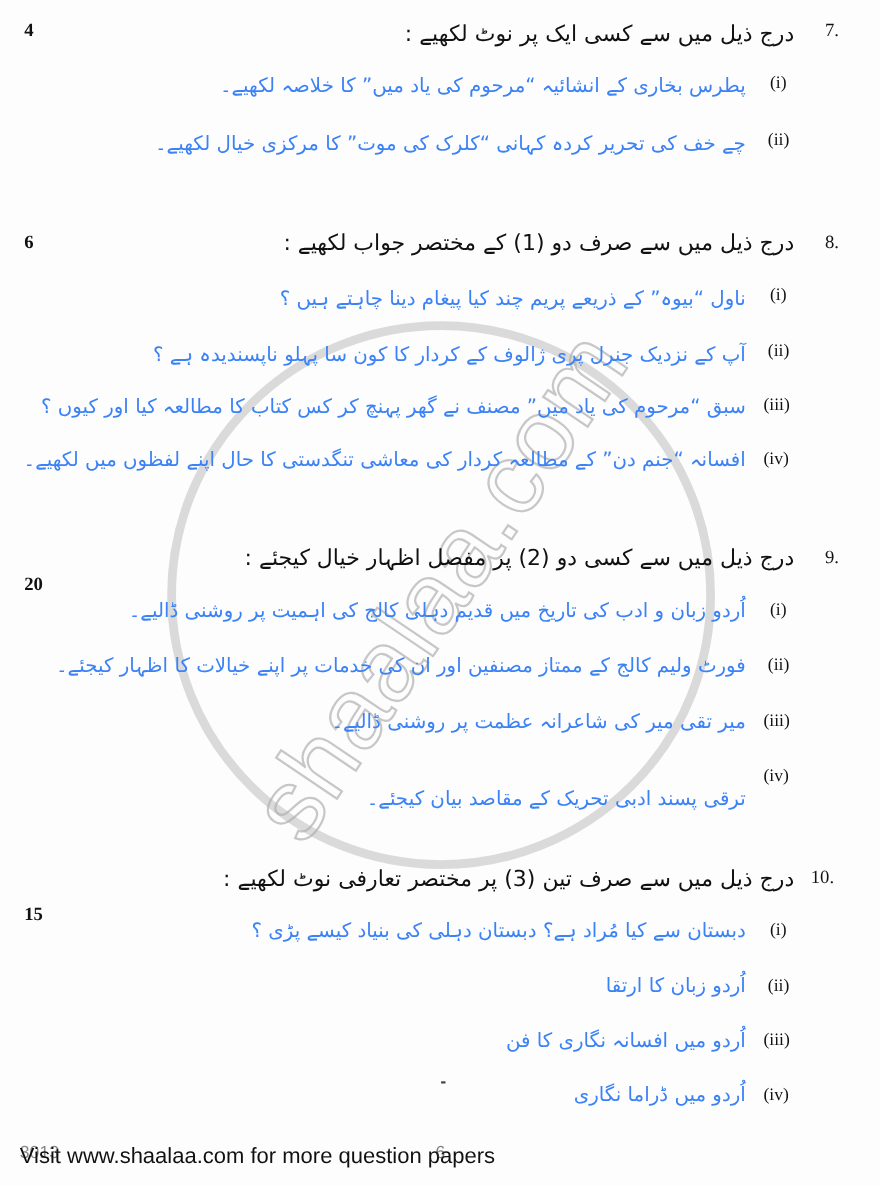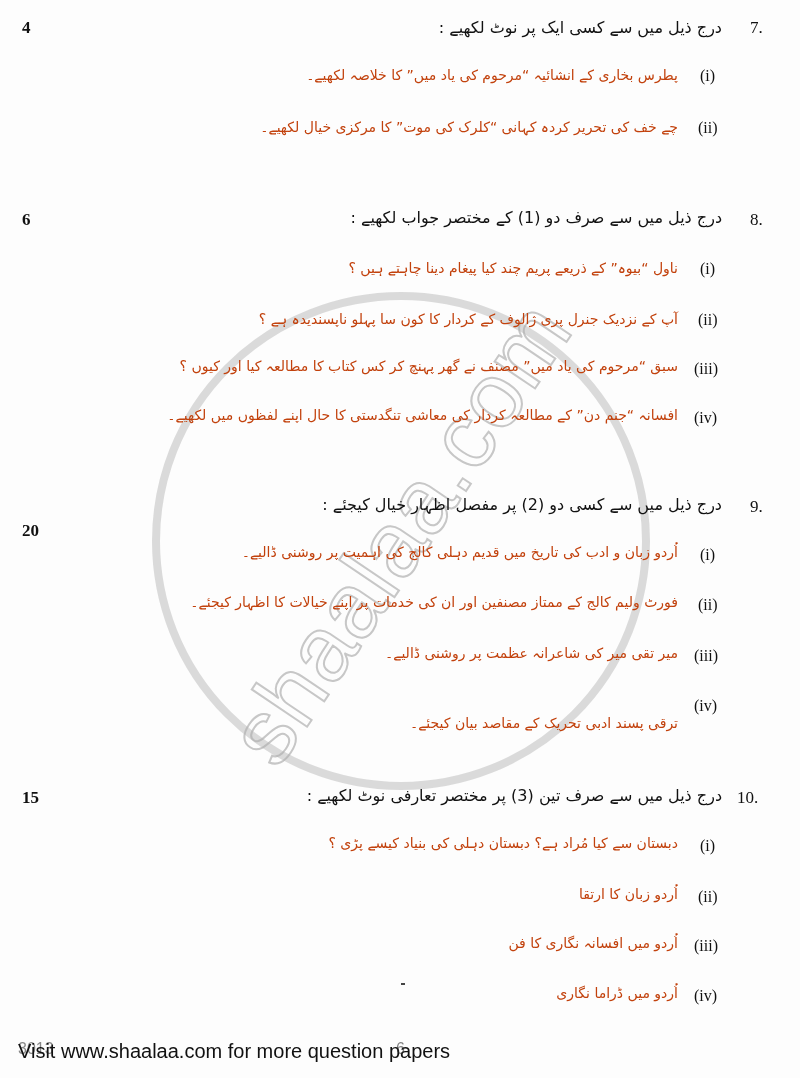--- a/index.html
+++ b/index.html
@@ -35,38 +35,38 @@
     font-size: 17px;
     color: #111;
     direction: ltr;
   }
   .stem {
     position: absolute;
     direction: rtl;
     text-align: right;
     white-space: nowrap;
     font-family: "DejaVu Sans", sans-serif;
-    font-size: 16px;
+    font-size: 20px;
     color: #111;
   }
   .sub-label {
     position: absolute;
     font-family: "Liberation Serif", serif;
     font-size: 16px;
     color: #111;
     direction: ltr;
   }
   .sub-text {
     position: absolute;
     direction: rtl;
     text-align: right;
     white-space: nowrap;
     font-family: "DejaVu Sans", sans-serif;
-    font-size: 14px;
-    color: #c2410c;
+    font-size: 18px;
+    color: #3b82f6;
   }
   .watermark-circle {
     position: absolute;
     left: 152px;
     top: 292px;
     width: 482px;
     height: 482px;
     border: 8px solid rgba(190,190,190,0.55);
     border-radius: 50%;
     pointer-events: none;
@@ -169,21 +169,21 @@
     <div class="sub-text" style="top:594px; right:122px;">فورٹ ولیم کالج کے ممتاز مصنفین اور ان کی خدمات پر اپنے خیالات کا اظہار کیجئے۔</div>
 
     <div class="sub-label" style="top:647px; left:694px;">(iii)</div>
     <div class="sub-text" style="top:645px; right:122px;">میر تقی میر کی شاعرانہ عظمت پر روشنی ڈالیے۔</div>
 
     <div class="sub-label" style="top:697px; left:694px;">(iv)</div>
     <div class="sub-text" style="top:695px; right:122px;margin-top:20px;">ترقی پسند ادبی تحریک کے مقاصد بیان کیجئے۔</div>
   </div>
 
   <div>
-    <div class="marks" style="top:788px;">15</div>
+    <div class="marks" style="top:821px;">15</div>
     <div class="qnum" style="top:788px; left:737px;">10.</div>
     <div class="stem" style="top:786px; right:78px;">درج ذیل میں سے صرف تین (3) پر مختصر تعارفی نوٹ لکھیے :</div>
 
     <div class="sub-label" style="top:837px; left:700px;">(i)</div>
     <div class="sub-text" style="top:835px; right:122px;">دبستان سے کیا مُراد ہے؟ دبستان دہلی کی بنیاد کیسے پڑی ؟</div>
 
     <div class="sub-label" style="top:888px; left:698px;">(ii)</div>
     <div class="sub-text" style="top:886px; right:122px;margin-left:24px;">اُردو زبان کا ارتقا</div>
 
     <div class="sub-label" style="top:937px; left:694px;">(iii)</div>

